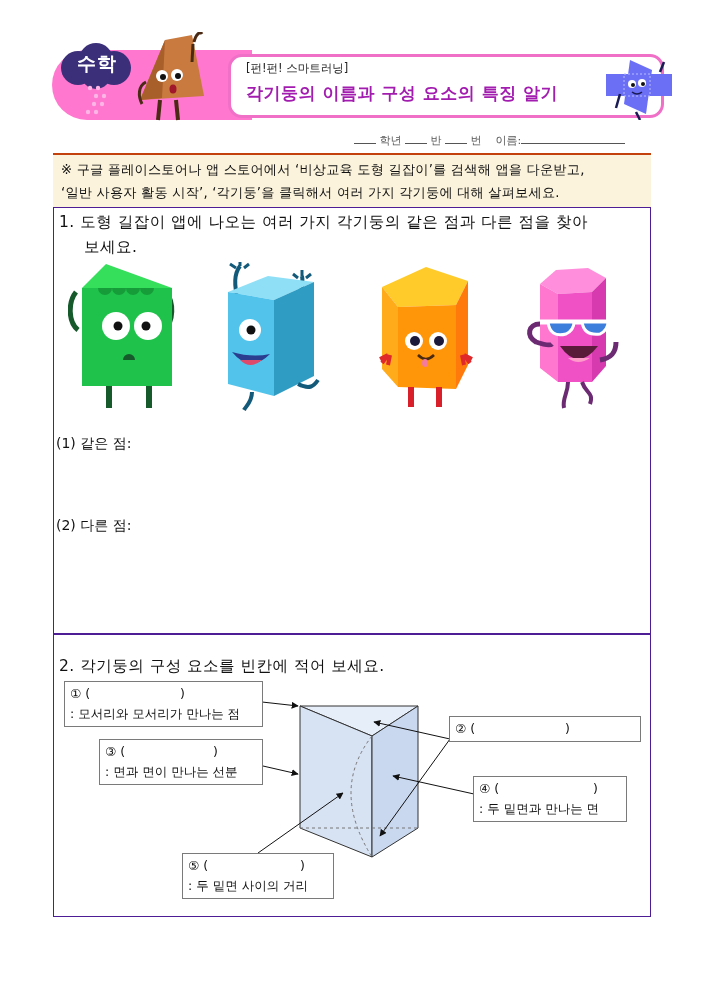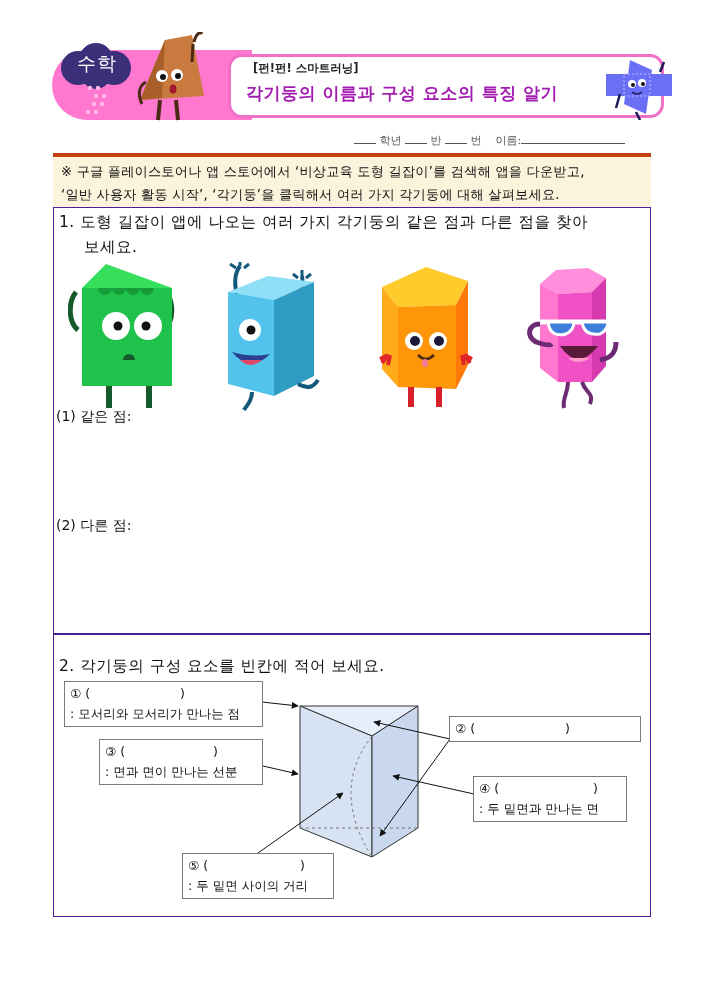--- a/index.html
+++ b/index.html
@@ -13,44 +13,44 @@
   }
   .title-box {
     position: absolute; left: 228px; top: 54px; width: 436px; height: 64px;
     border: 3px solid #f070c8; border-radius: 14px; background: #fff;
   }
   .subject-cloud {
     position: absolute; left: 56px; top: 42px; width: 80px; height: 50px;
   }
   .subject-label {
     position: absolute; left: 69px; top: 51px; width: 56px; text-align: center;
-    color: #fff; font-weight: normal; font-size: 19px; letter-spacing: 1px;
+    color: #fff; font-weight: bold; font-size: 19px; letter-spacing: 1px;
   }
   .dots { position: absolute; left: 84px; top: 84px; }
   .series-label {
-    position: absolute; left: 246px; top: 61px; font-size: 11.5px; font-weight: bold; color: #222; margin-left: 7px;
+    position: absolute; left: 246px; top: 61px; font-size: 11.5px; font-weight: normal; color: #222;
   }
   .page-title {
     position: absolute; left: 246px; top: 82px; font-size: 17px; font-weight: bold; color: #a21caf; letter-spacing: 0.5px;
   }
   .mascot-pyramid { position: absolute; left: 132px; top: 32px; }
   .mascot-net { position: absolute; left: 600px; top: 58px; }
 
   
   .info-line {
     position: absolute; left: 354px; top: 133px; font-size: 11px; color: #555; white-space: pre;
   }
   .info-line .u { display: inline-block; border-bottom: 1px solid #555; height: 9px; vertical-align: baseline; }
 
   
   .notice {
     position: absolute; left: 53px; top: 153px; width: 598px; height: 54px;
     background: #fcf3dc; padding: 3px 8px 0 8px;
     font-size: 13.2px; line-height: 23px; color: #111; letter-spacing: 0.2px;
-    border-top: 4px solid #c2410c;
+    border-top: 2px solid #c2410c;
   }
 
   
   .frame {
     position: absolute; left: 53px; width: 598px; border: 1px solid #4c1d95; background: #fff;
   }
   .frame1 { top: 207px; height: 427px; }
   .frame2 { top: 634px; height: 283px; }
 
   .q-title {
@@ -202,21 +202,21 @@
     <path d="M24 58 Q26 74 42 70 Q50 66 50 58 Z" fill="#3d7ddc" stroke="#fff" stroke-width="3"></path>
     <path d="M58 58 Q60 72 76 70 Q84 66 84 58 Z" fill="#3d7ddc" stroke="#fff" stroke-width="3"></path>
     <path d="M36 82 Q54 108 74 82 Z" fill="#5a1a3a"></path>
     <path d="M44 94 Q54 102 66 94 Z" fill="#ff9acb"></path>
     <path d="M16 60 C4 60 2 72 12 78 C18 80 26 82 28 80" stroke="#6b2a72" stroke-width="5" fill="none"></path>
     <path d="M76 96 C88 94 92 88 92 78" stroke="#6b2a72" stroke-width="5" fill="none"></path>
     <path d="M44 118 C44 130 38 134 40 144" stroke="#6b2a72" stroke-width="4" fill="none"></path>
     <path d="M58 118 C62 130 70 128 66 140" stroke="#6b2a72" stroke-width="4" fill="none"></path>
   </svg>
 
-  <div class="sub-q" style="top:200px">(1) 같은 점:</div>
+  <div class="sub-q" style="top:227px">(1) 같은 점:</div>
   <div class="sub-q" style="top:309px">(2) 다른 점:</div>
 </div>
 
 <div class="frame frame2">
   <div class="q-title q2">2. 각기둥의 구성 요소를 빈칸에 적어 보세요.</div>
 </div>
 
 <svg style="position:absolute;left:0;top:0;pointer-events:none" width="706" height="1000">
   <defs>
     <marker id="ah" viewBox="0 0 10 10" refX="9" refY="5" markerWidth="7" markerHeight="7" orient="auto-start-reverse">

